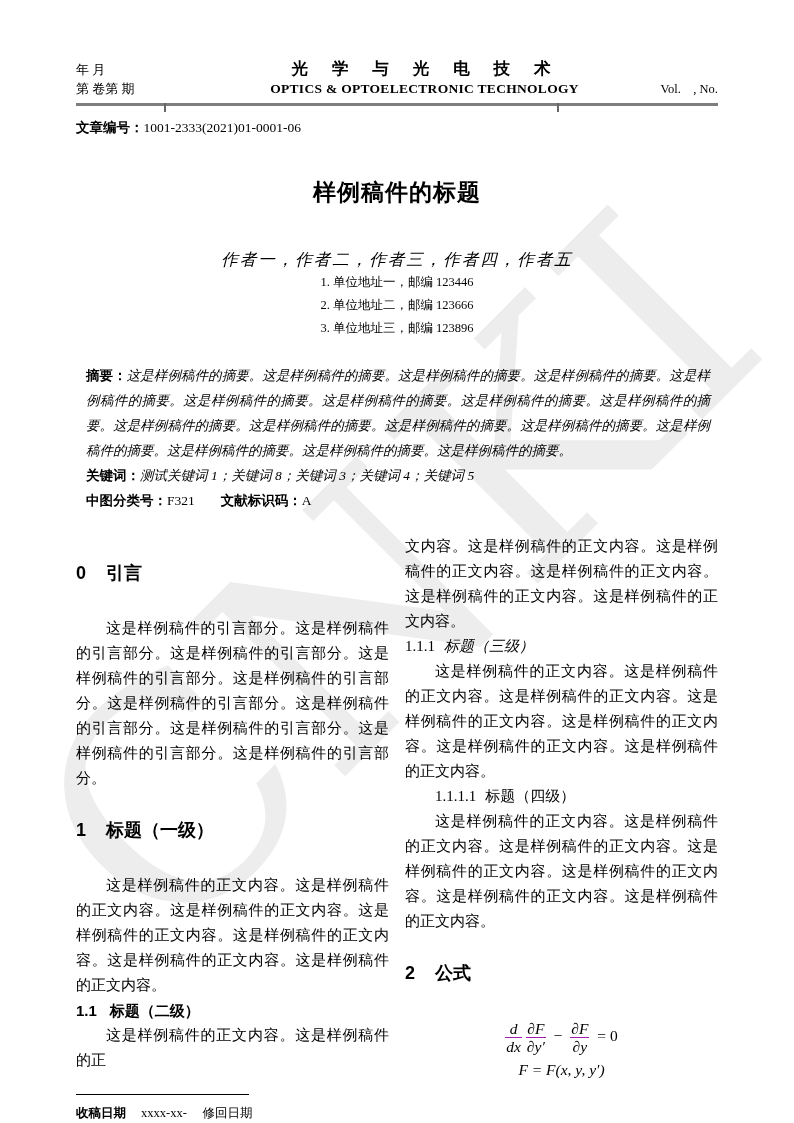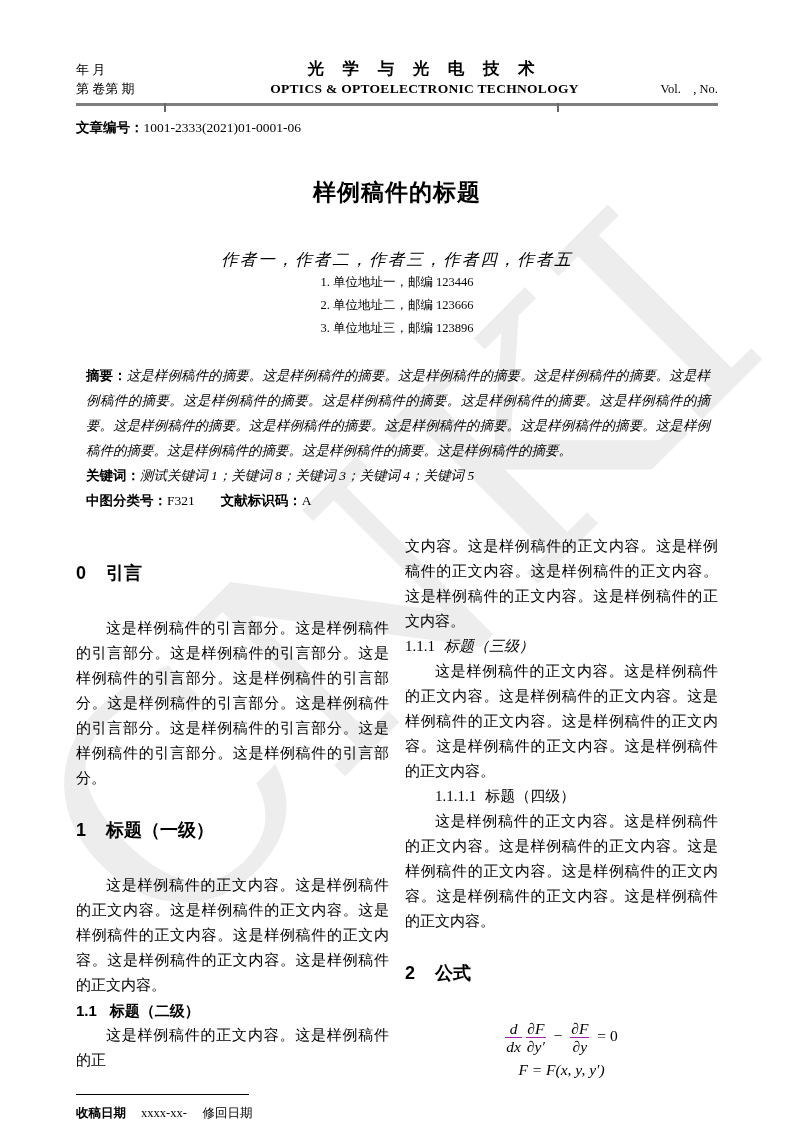--- a/index.html
+++ b/index.html
@@ -23,21 +23,21 @@
     white-space:nowrap;
     user-select:none;
   }
   .content{position:relative;z-index:1;padding:58px 76px 0 76px;}
 
   
   .jh-row{display:flex;align-items:baseline;}
   .jh-left{width:150px;font-size:13px;}
   .jh-center{flex:1;text-align:center;font-weight:bold;}
   .jh-right{width:95px;text-align:right;font-size:12.5px;}
-  .journal-cn{font-family:Liberation Sans, sans-serif;font-weight:bold;font-size:16.5px;letter-spacing:7px;}
+  .journal-cn{font-family:Liberation Mono, monospace;font-weight:bold;font-size:16.5px;letter-spacing:7px;}
   .journal-en{font-size:13.5px;letter-spacing:.3px;}
   .header-rule{position:relative;height:2.5px;background:#7e7e7e;margin-top:5px;}
   .header-rule .tick{position:absolute;top:0;width:2px;height:9px;background:#666;}
   .tick-a{left:88px;}
   .tick-b{left:481px;}
   .article-id{margin-top:13px;font-size:13.5px;}
   .label-hei{font-family:"Liberation Sans","DejaVu Sans",sans-serif;font-weight:bold;}
 
   
   .paper-title{margin-top:40px;text-align:center;font-family:"Liberation Sans","DejaVu Sans",sans-serif;font-weight:bold;font-size:23px;letter-spacing:1px;}

